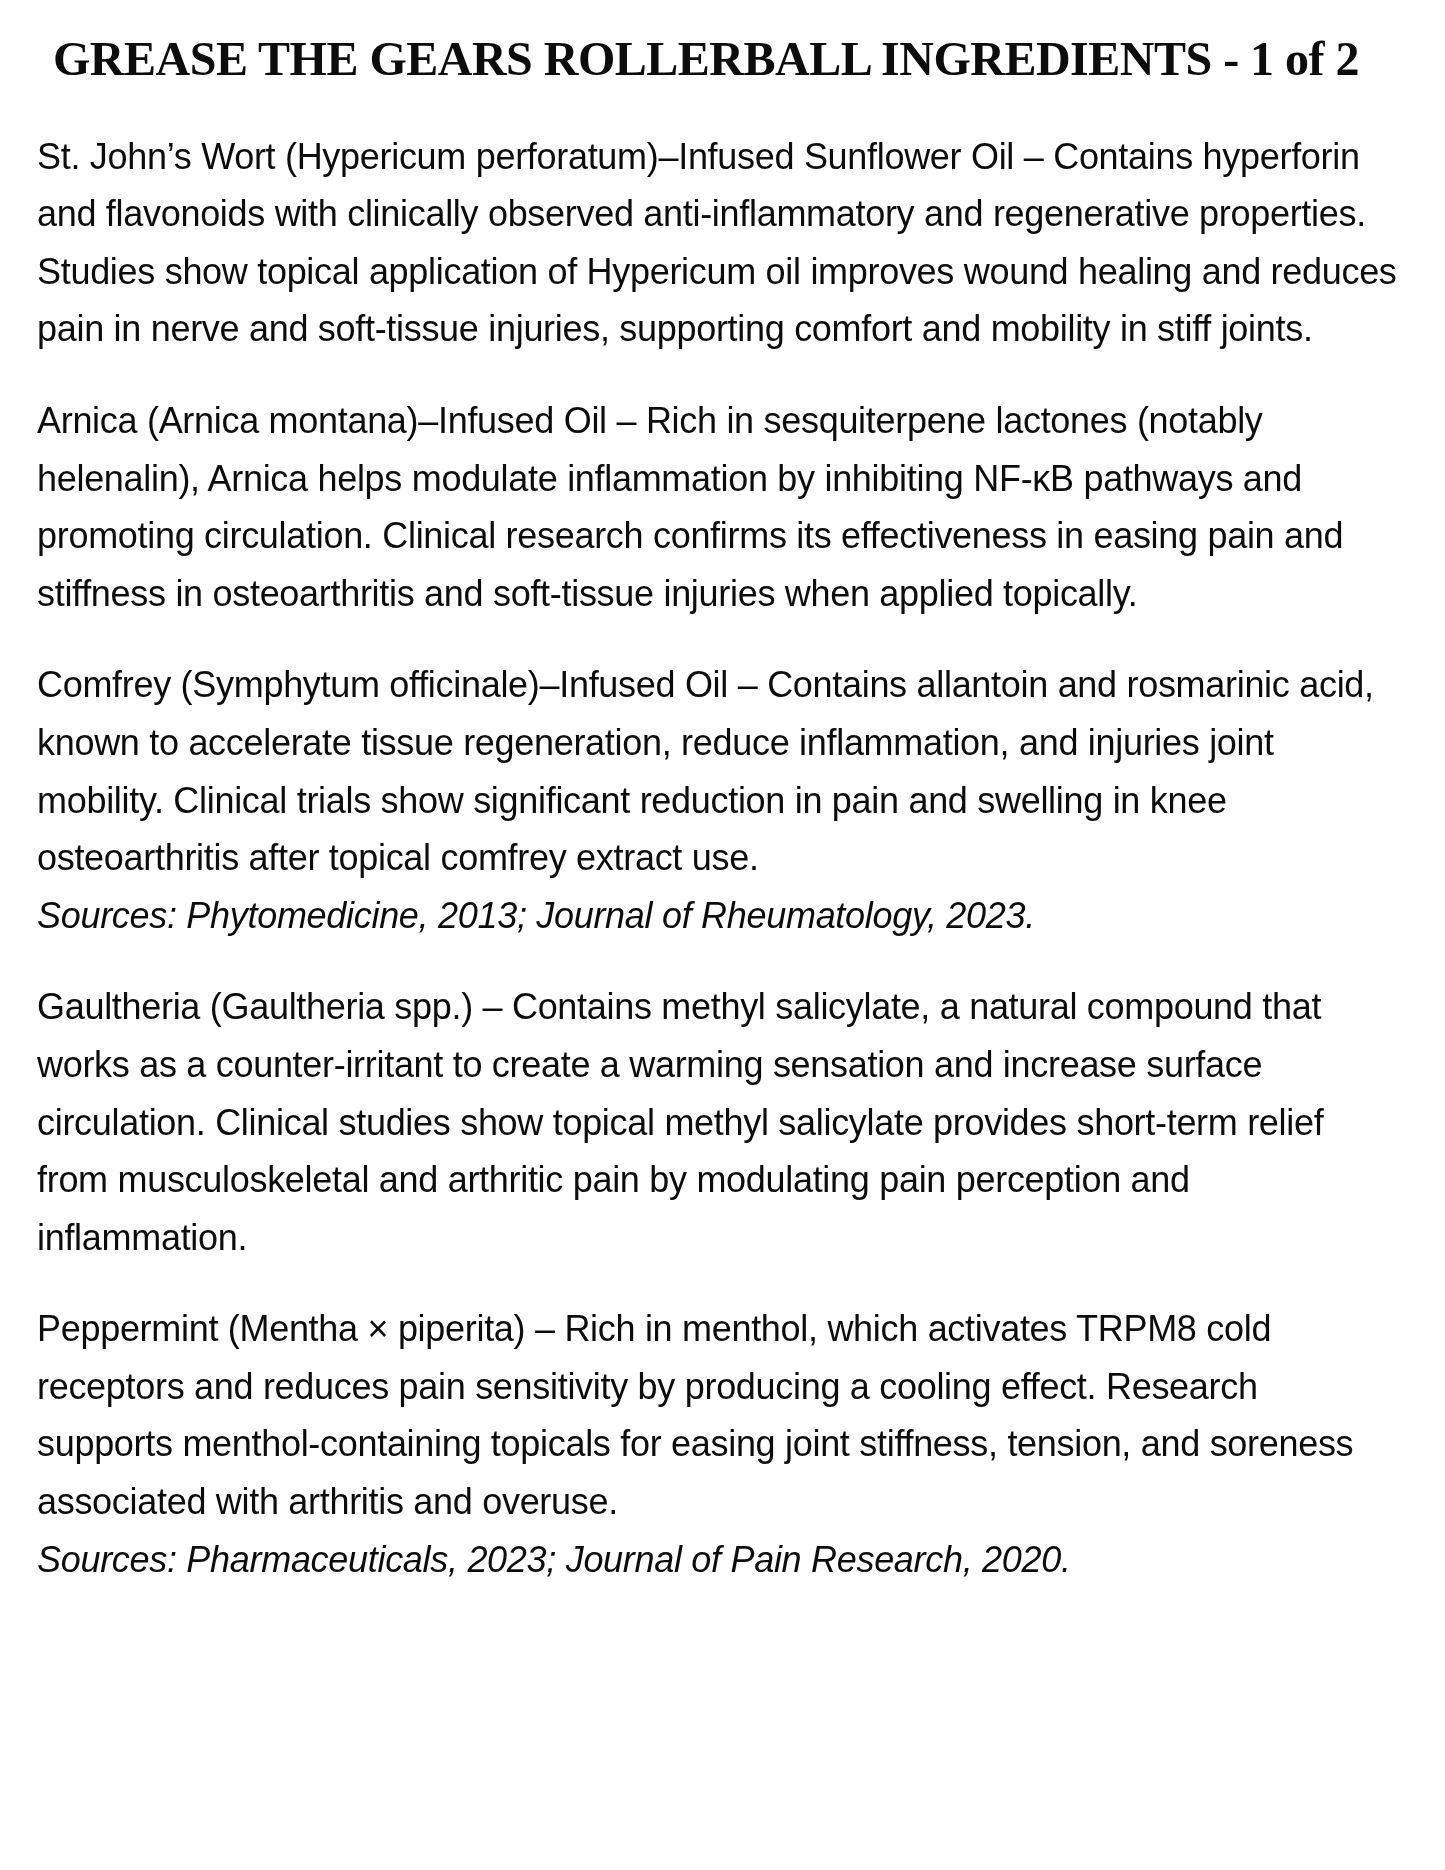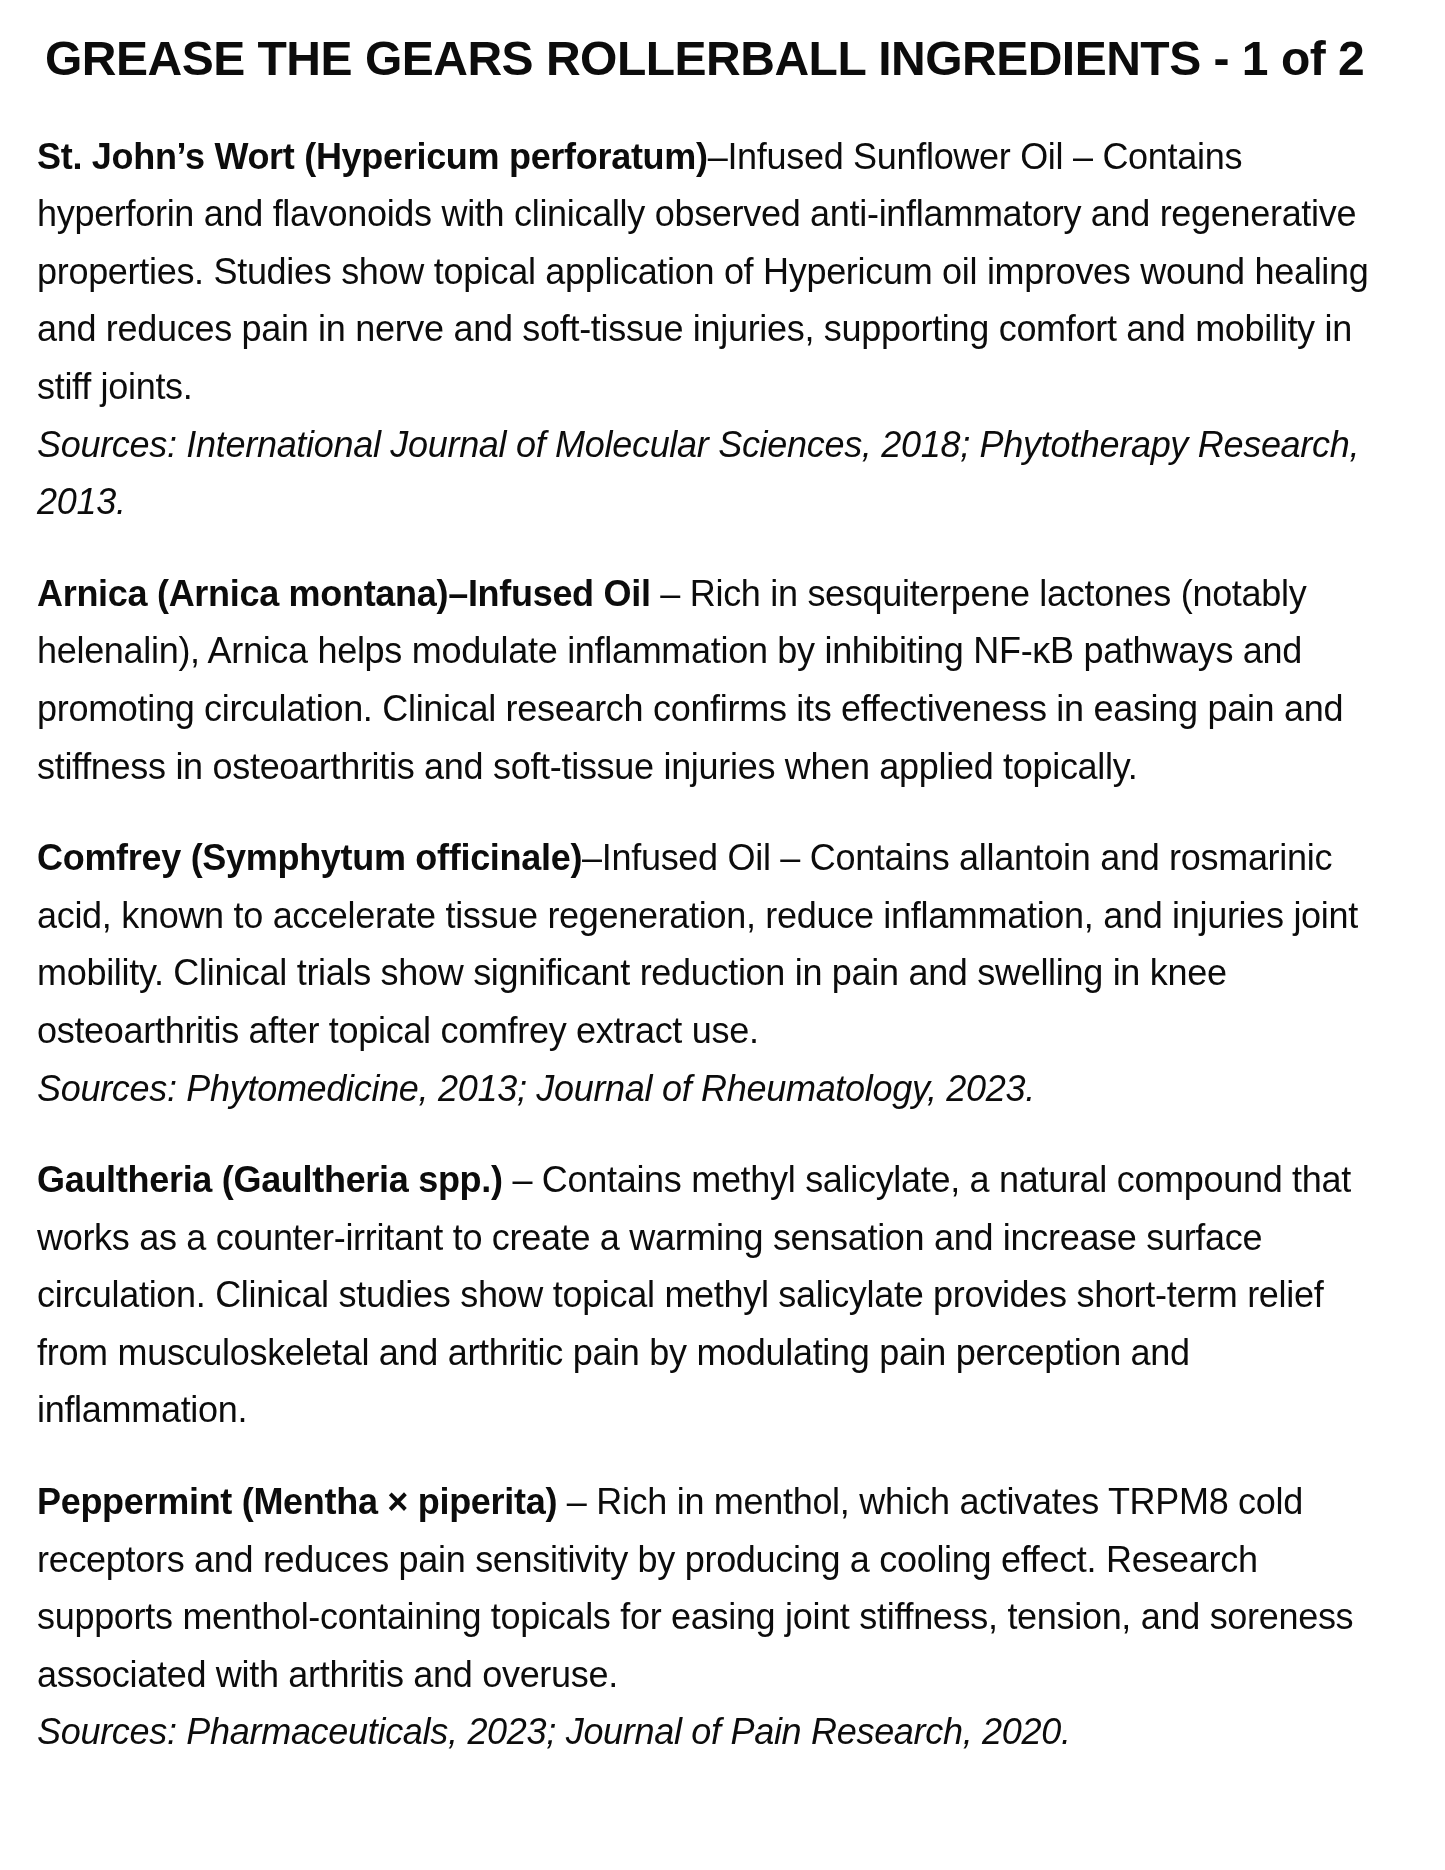--- a/index.html
+++ b/index.html
@@ -18,53 +18,53 @@
     box-sizing: border-box;
     width: 1445px;
     height: 1870px;
     padding: 30px 42px 40px 37px;
     background: #ffffff;
   }
   .doc-title {
     font-size: 48px;
     font-weight: 700;
     letter-spacing: -0.5px;
-    margin: 0 0 40px 8px;
+    margin: 0 0 40px 16px;
     line-height: 1.2;
+    font-family: Liberation Serif, serif;
   }
   .section {
     margin: 0 0 34px 0;
   }
   .body-para {
     font-size: 36px;
     line-height: 1.6;
     letter-spacing: -0.3px;
     margin: 0;
   }
   .body-para strong {
-    font-weight: 700;
+    font-weight: 400;
   }
   .sources {
     font-size: 36px;
     line-height: 1.6;
     letter-spacing: -0.3px;
     font-style: italic;
     margin: 0;
   }
 </style>
 </head>
 <body>
 
 <div class="page">
 
   <h1 class="doc-title">GREASE THE GEARS ROLLERBALL INGREDIENTS - 1 of 2</h1>
 
   <section class="section">
     <p class="body-para"><strong>St. John’s Wort (Hypericum perforatum)</strong><span>–Infused Sunflower Oil – Contains hyperforin and flavonoids with clinically observed anti-inflammatory and regenerative properties. Studies show topical application of Hypericum oil improves wound healing and reduces pain in nerve and soft-tissue injuries, supporting comfort and mobility in stiff joints.</span></p>
-    <p class="sources">Sources: International Journal of Molecular Sciences, 2018; Phytotherapy Research, 2013.</p>
   </section>
 
   <section class="section">
     <p class="body-para"><strong>Arnica (Arnica montana)–Infused Oil</strong><span> – Rich in sesquiterpene lactones (notably helenalin), Arnica helps modulate inflammation by inhibiting NF-κB pathways and promoting circulation. Clinical research confirms its effectiveness in easing pain and stiffness in osteoarthritis and soft-tissue injuries when applied topically.</span></p>
   </section>
 
   <section class="section">
     <p class="body-para"><strong>Comfrey (Symphytum officinale)</strong><span>–Infused Oil – Contains allantoin and rosmarinic acid, known to accelerate tissue regeneration, reduce inflammation, and injuries joint mobility. Clinical trials show significant reduction in pain and swelling in knee osteoarthritis after topical comfrey extract use.</span></p>
     <p class="sources">Sources: Phytomedicine, 2013; Journal of Rheumatology, 2023.</p>
   </section>

